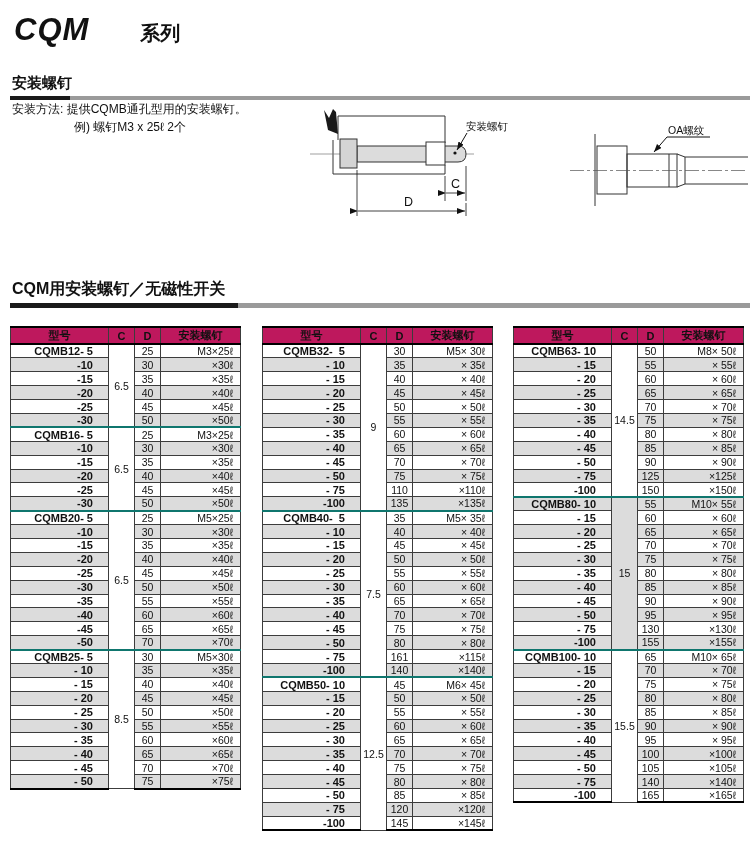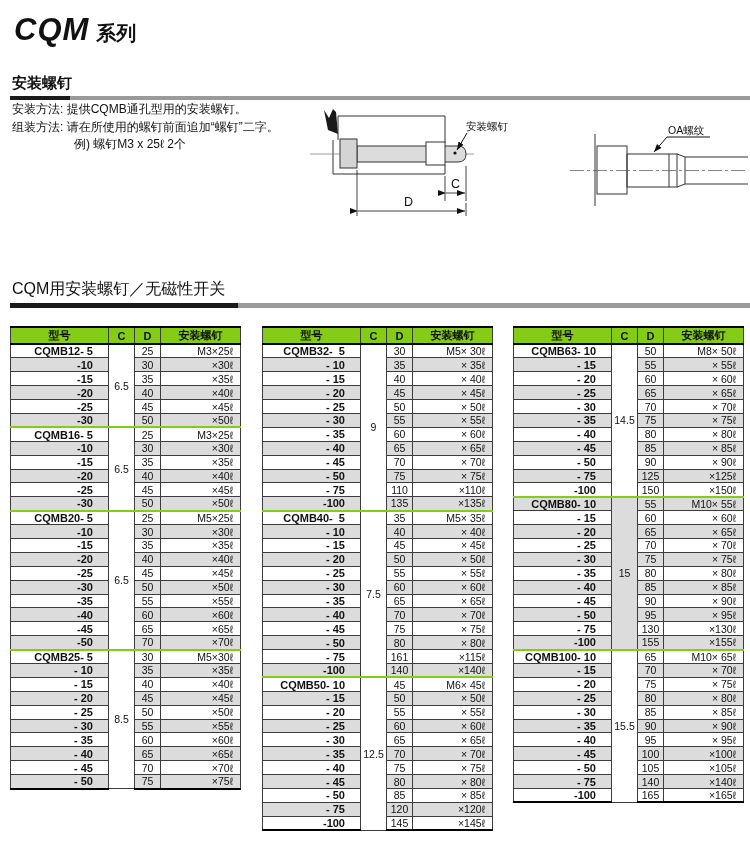--- a/index.html
+++ b/index.html
@@ -1,27 +1,27 @@
 <!DOCTYPE html>
 <html><head>
 <meta charset="utf-8">
 <style>
   * { margin:0; padding:0; box-sizing:border-box; }
   html,body { width:750px; height:841px; background:#fff; font-family:"Liberation Sans","DejaVu Sans",sans-serif; color:#111; }
   #page { position:relative; width:750px; height:841px; background:#fff; overflow:hidden; }
 
   
-  .title-wrap { position:absolute; left:14px; top:12px; display:flex; align-items:baseline; }
+  .title-wrap { position:absolute; left:14px; top:12px; display:flex; align-items:baseline;gap:44px; }
   .title-en { font-size:31px; font-weight:900; font-style:italic; letter-spacing:1px; }
   .title-cn { font-size:20px; font-weight:700; margin-left:7px; }
 
   
   .sec1-title { position:absolute; left:12px; top:74px; font-size:15px; font-weight:700; }
   .sec1-bar { position:absolute; left:10px; top:96px; width:740px; height:4px; display:flex; }
-  .sec2-title { position:absolute; left:12px; top:279px; font-size:16px; font-weight:400; }
+  .sec2-title { position:absolute; left:12px; top:279px; font-size:16px; font-weight:700; }
   .sec2-bar { position:absolute; left:10px; top:303px; width:740px; height:5px; display:flex; }
   .bar-dark { background:#1a1a1a; height:100%; }
   .bar-gray { background:#9a9a9a; height:100%; flex:1; }
   .sec1-bar .bar-dark { width:60px; }
   .sec2-bar .bar-dark { width:228px; }
 
   
   .info { position:absolute; left:12px; top:101px; font-size:12px; line-height:17.5px; font-weight:500; }
   .info .line3 { padding-left:62px; }
 
@@ -31,50 +31,49 @@
 
   svg text { font-family:"Liberation Sans","DejaVu Sans",sans-serif; }
   .dlabel { font-size:10.5px; font-weight:500; fill:#111; }
   .dimletter { font-size:12.5px; fill:#111; }
 
   
   .stable { position:absolute; top:326px; width:230px; }
   #t0 { left:10px; } #t1 { left:262px; } #t2 { left:513px; }
   .stable table { border-collapse:collapse; table-layout:fixed; width:230px; }
   .stable th, .stable td { border:1px solid #3c3c3c; overflow:hidden; }
-  .stable th { height:15px; background:#84cc16; font-size:11px; font-weight:700; text-align:center;
+  .stable th { height:15px; background:#be185d; font-size:11px; font-weight:700; text-align:center;
                border-top:2px solid #000; border-bottom:2px solid #000; }
   .stable td { height:13.9px; font-size:10.5px; }
   .stable tr.odd td { background:#dcdcdc; }
   .stable td.m { font-weight:700; font-size:11px; text-align:right; padding-right:15px; white-space:pre; }
   .stable td.c { background:#fff; text-align:center; vertical-align:middle; }
   .stable td.d { text-align:center; }
   .stable td.s { text-align:right; padding-right:7px; white-space:pre; }
-  .stable tr.gstart td { border-top:2px solid #84cc16; }
+  .stable tr.gstart td { border-top:2px solid #0f766e; }
   .stable tr:last-child td { border-bottom:2px solid #000; }
 </style>
 </head>
 <body>
 
 <div id="page">
 
   <div class="title-wrap">
     <span class="title-en">CQM</span>
     <span class="title-cn">系列</span>
   </div>
 
   <div class="sec1-title">安装螺钉</div>
   <div class="sec1-bar">
     <div class="bar-dark"></div>
     <div class="bar-gray"></div>
   </div>
 
   <div class="info">
     <div>安装方法: 提供CQMB通孔型用的安装螺钉。</div>
-    <div>组装方法: 请在所使用的螺钉前面追加“螺钉”二字。</div>
     <div class="line3">例) 螺钉M3 x 25ℓ 2个</div>
   </div>
 
   <svg class="diagram" width="450" height="130" viewBox="0 0 450 130">
     <defs>
       <marker id="ah" markerWidth="9" markerHeight="8" refX="8" refY="3" orient="auto" markerUnits="userSpaceOnUse">
         <path d="M0,0 L8,3 L0,6 Z" fill="#111"></path>
       </marker>
     </defs>
 

